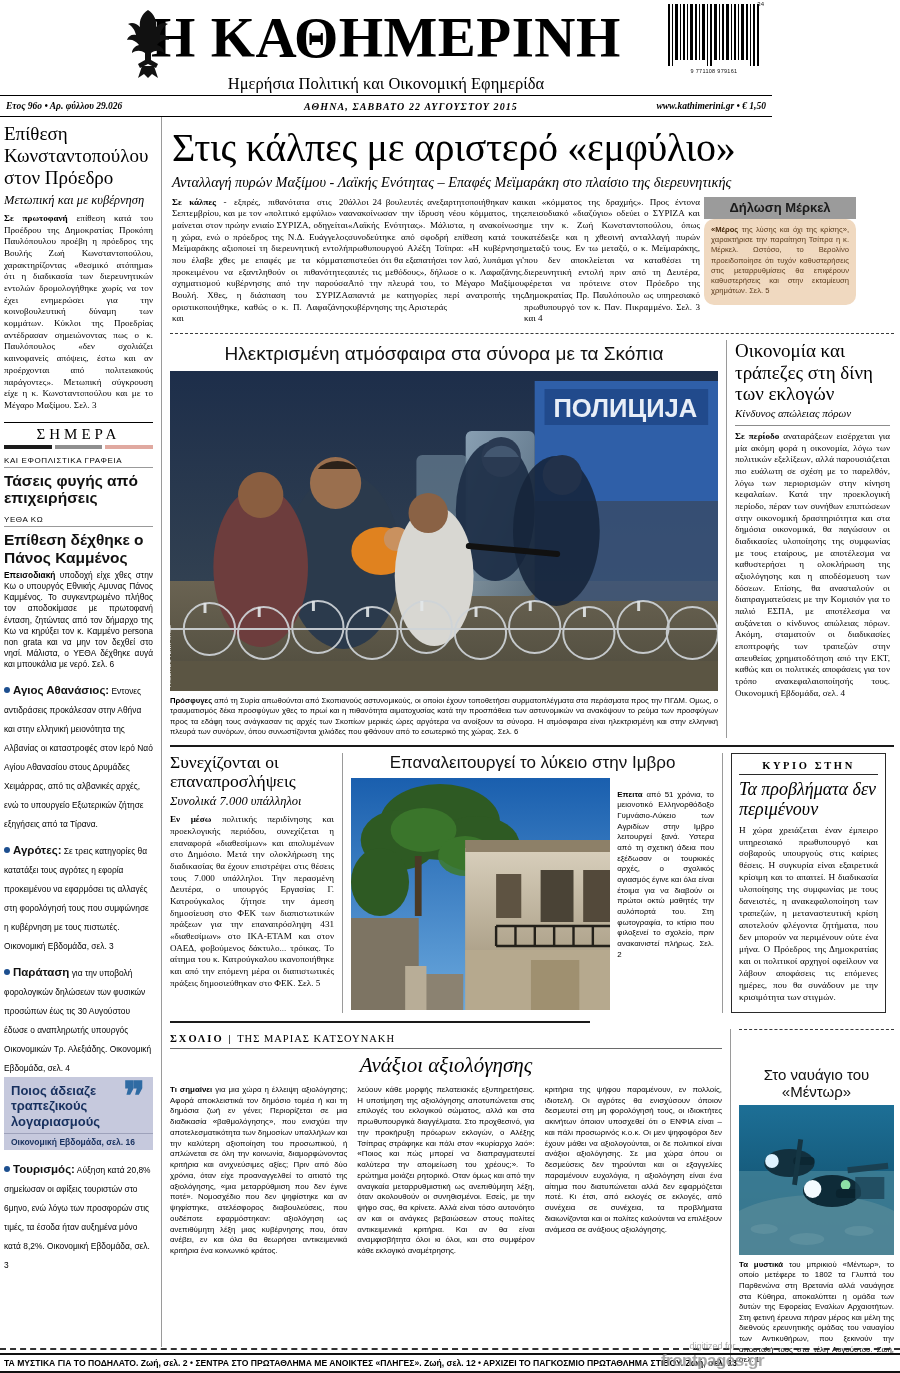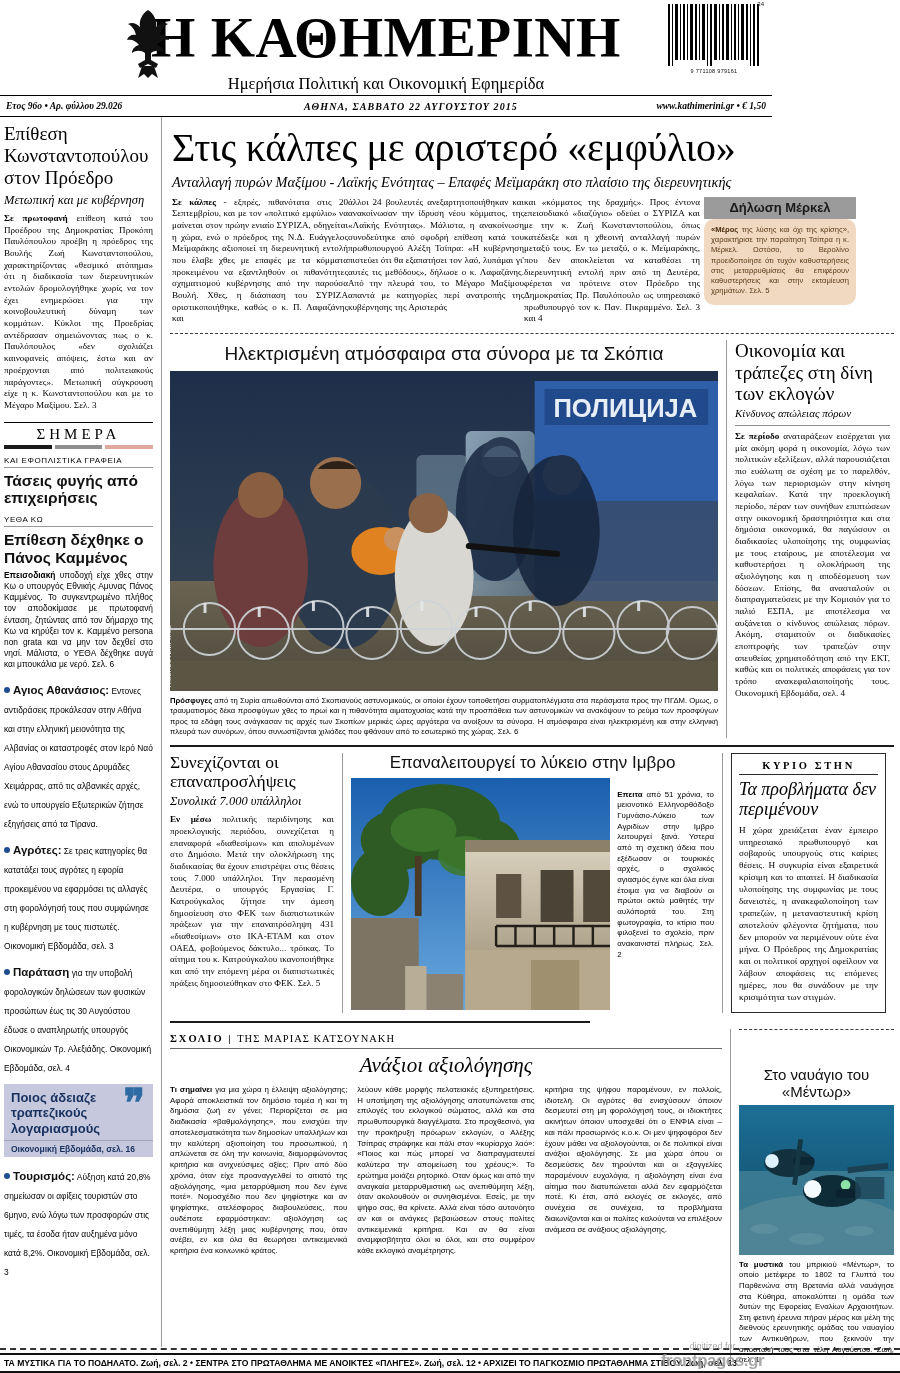--- a/index.html
+++ b/index.html
@@ -102,21 +102,21 @@
   .bullet-item { margin-top: 8px; }
   .bullet-item .bdot {
     display: inline-block; width: 6px; height: 6px; border-radius: 50%;
     background: #1d4f8f; margin-right: 3px; vertical-align: 1px;
   }
   .bullet-item .btitle {
     font-family: "Liberation Sans", sans-serif; font-weight: bold;
     font-size: 11.5px; color: #111;
   }
 
-  .promo-box { margin-top: 9px; background: #c6c9dd; padding: 6px 7px 4px 7px; position: relative; }
+  .promo-box { margin-top: 2px; background: #c6c9dd; padding: 6px 7px 4px 7px; position: relative; }
   .promo-title {
     font-family: "Liberation Sans", sans-serif; font-weight: bold;
     font-size: 13px; line-height: 1.2; color: #17305e; width: 108px;
   }
   .promo-quote {
     position: absolute; right: 8px; top: 6px;
     font-family: "Liberation Serif", serif; font-size: 40px; line-height: .72;
     color: #2f6ba3; font-weight: bold;
   }
   .promo-foot {

